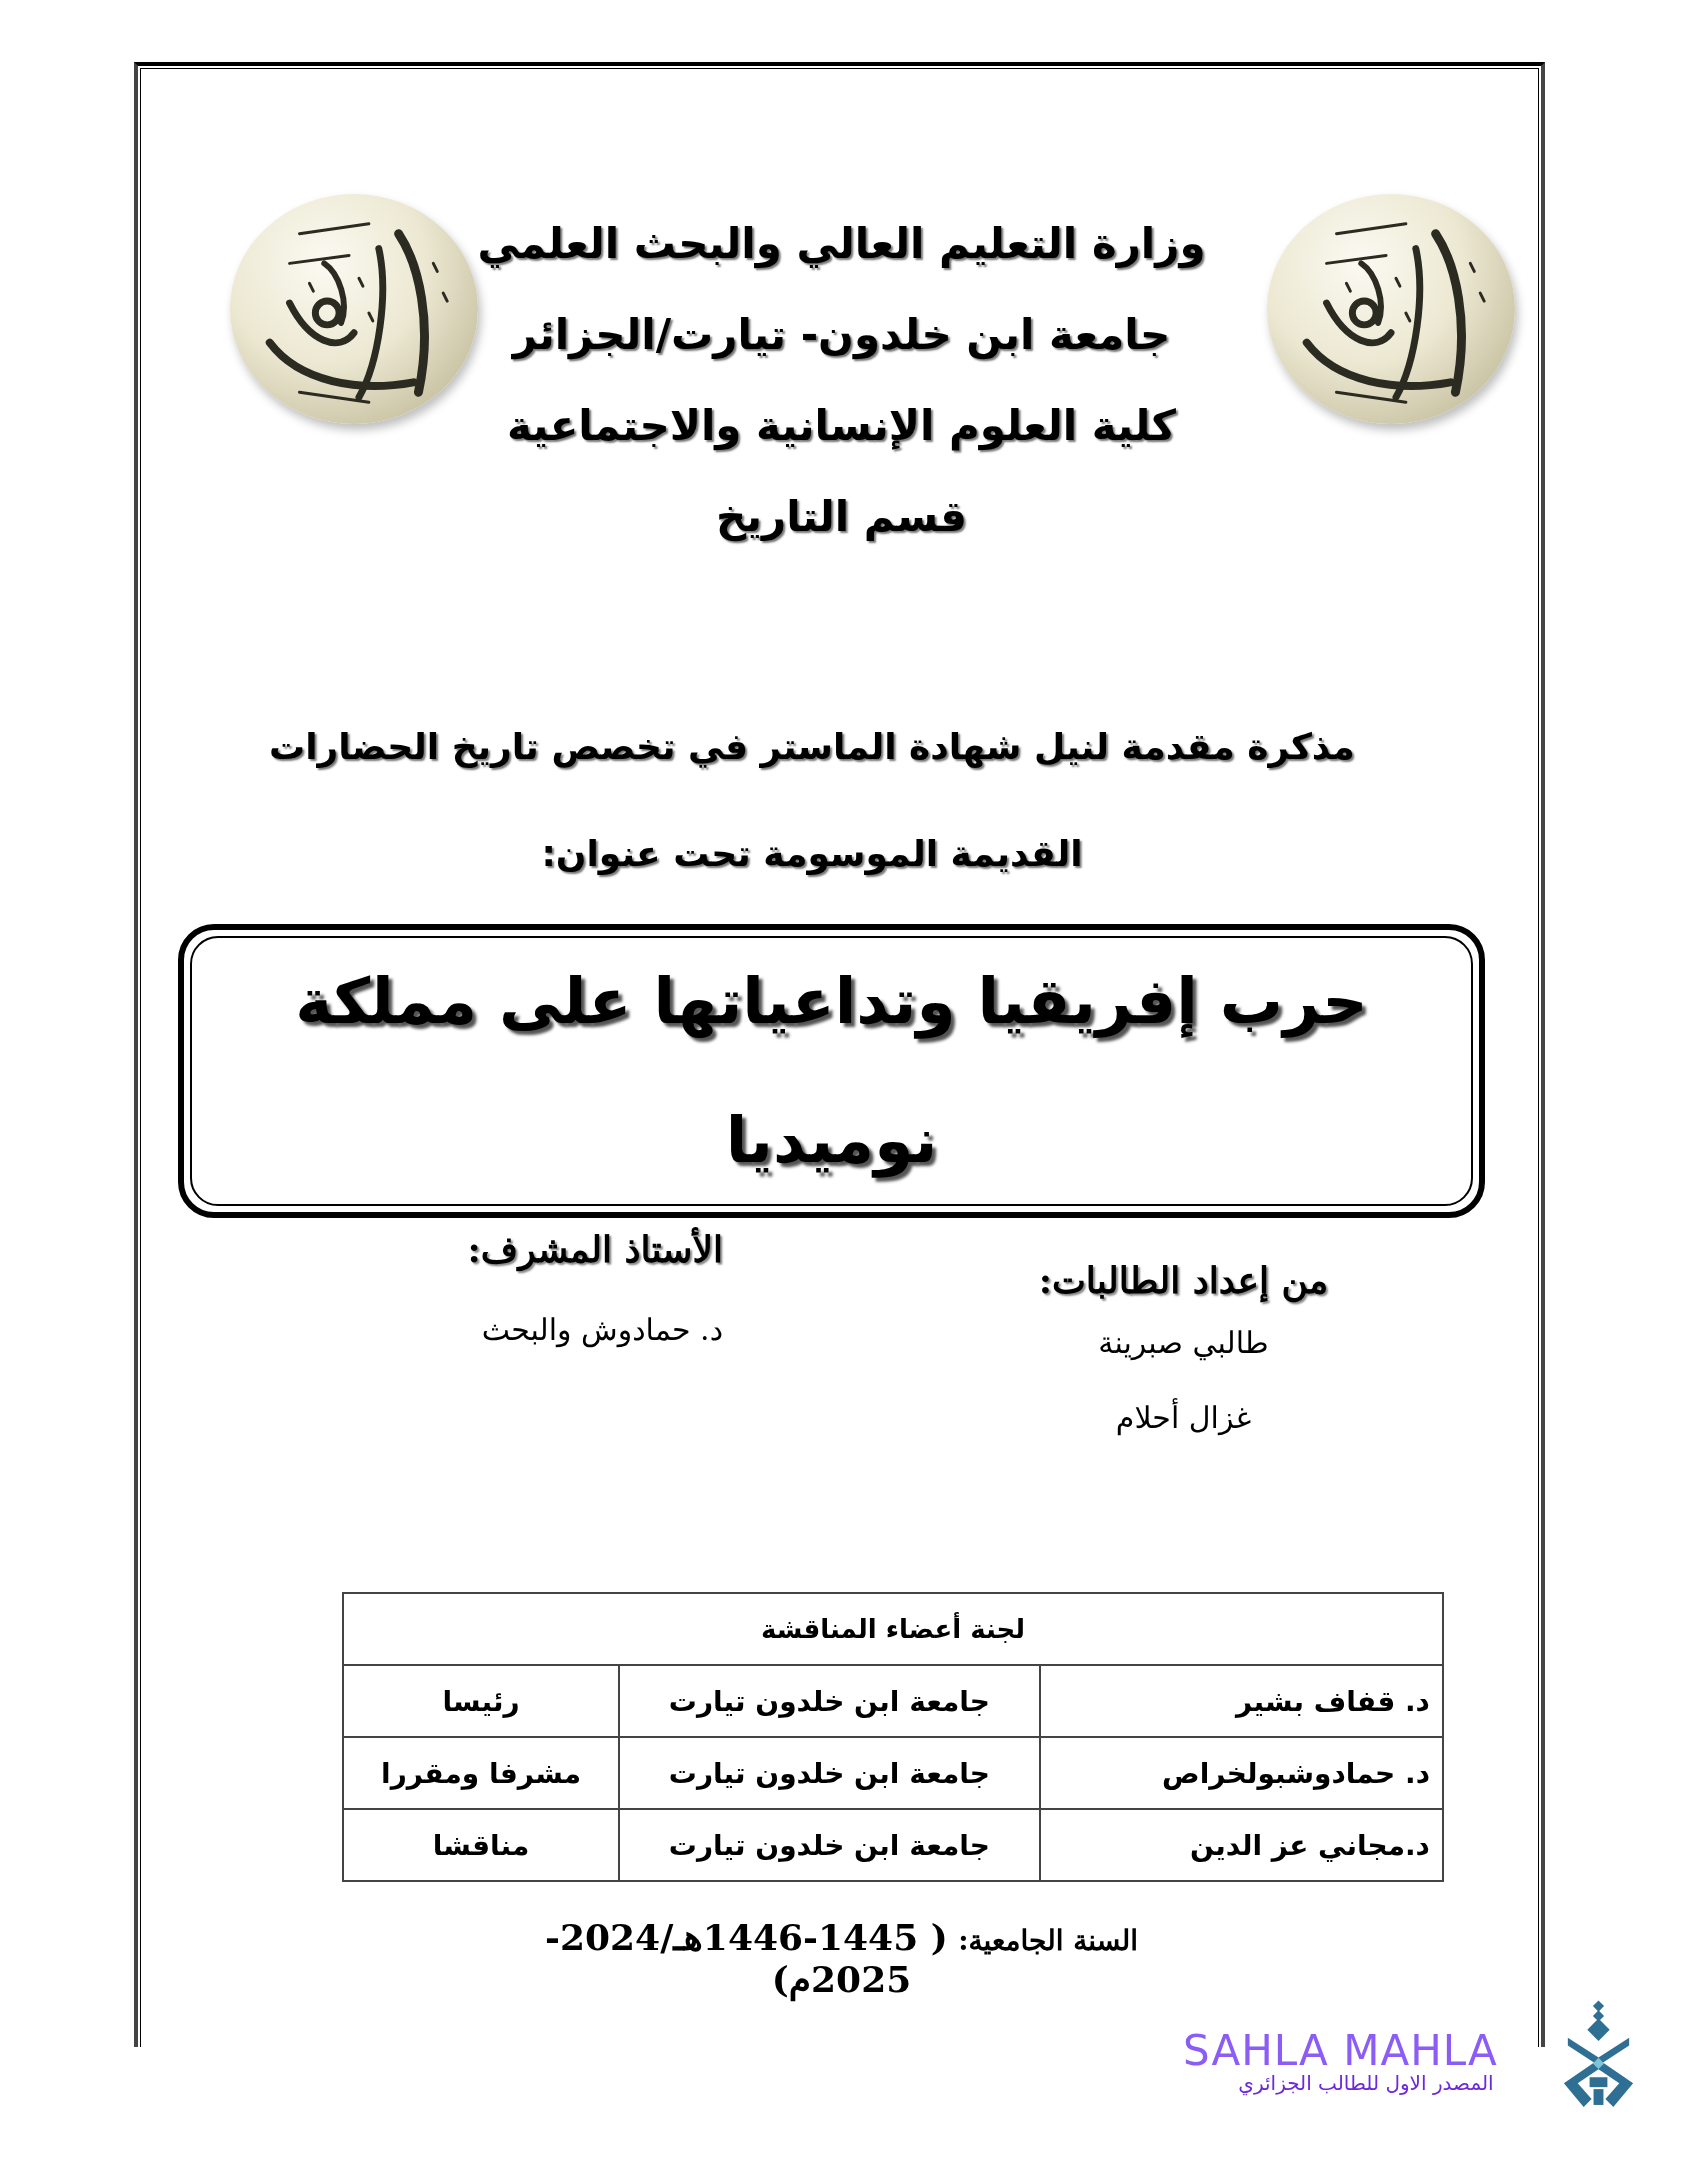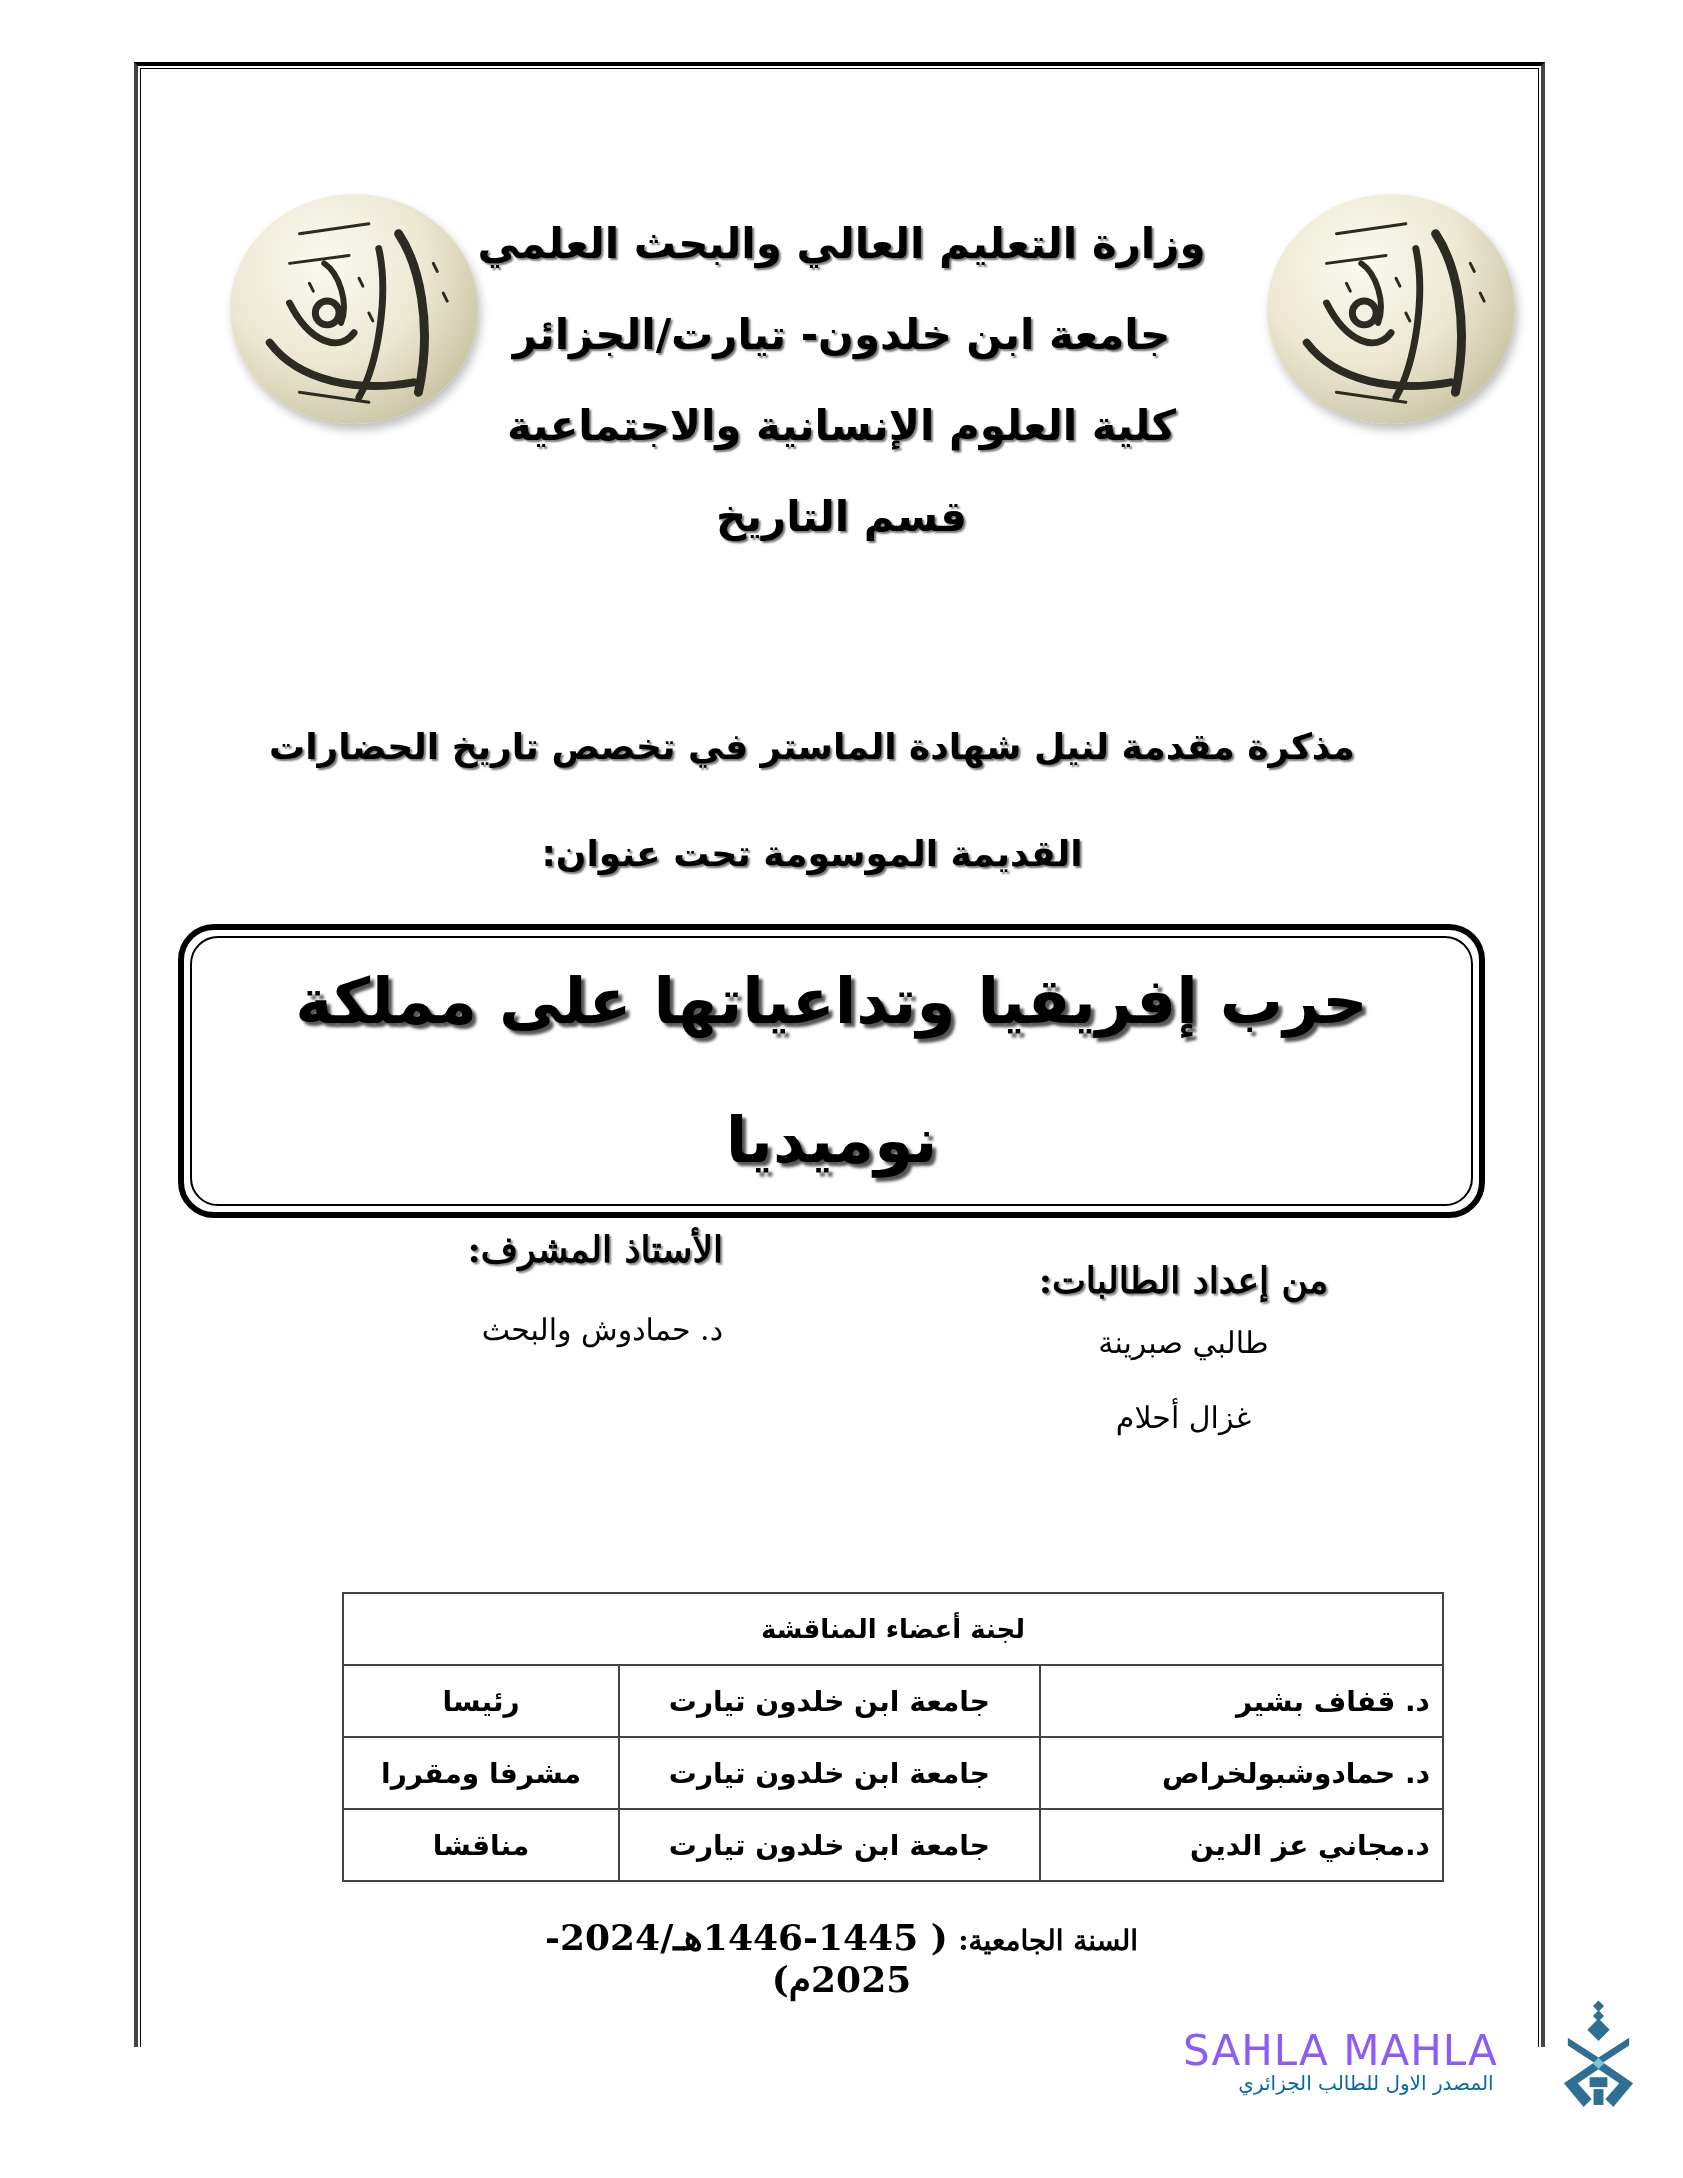--- a/index.html
+++ b/index.html
@@ -95,21 +95,21 @@
   
   .watermark {
     position: absolute; left: 1183px; top: 2000px; width: 455px; height: 109px;
   }
   .wm-title {
     position: absolute; left: 0; top: 26px; font-family: "DejaVu Sans", sans-serif;
     font-size: 42px; letter-spacing: 1px; color: #8b5cf6; white-space: nowrap;
   }
   .wm-sub {
     position: absolute; left: 0; top: 71px; width: 366px; direction: rtl; text-align: center;
-    font-family: "DejaVu Sans", sans-serif; font-size: 20px; color: #0369a1; white-space: nowrap;
+    font-family: "DejaVu Sans", sans-serif; font-size: 20px; color: #6d28d9; white-space: nowrap;
   }
   .wm-logo { position: absolute; left: 371px; top: 0; width: 89px; height: 111px; }
 </style>
 </head>
 <body>
 
 <div class="page-border"></div>
 
 <div class="seal" id="seal-left">
   <svg viewBox="0 0 250 232">

